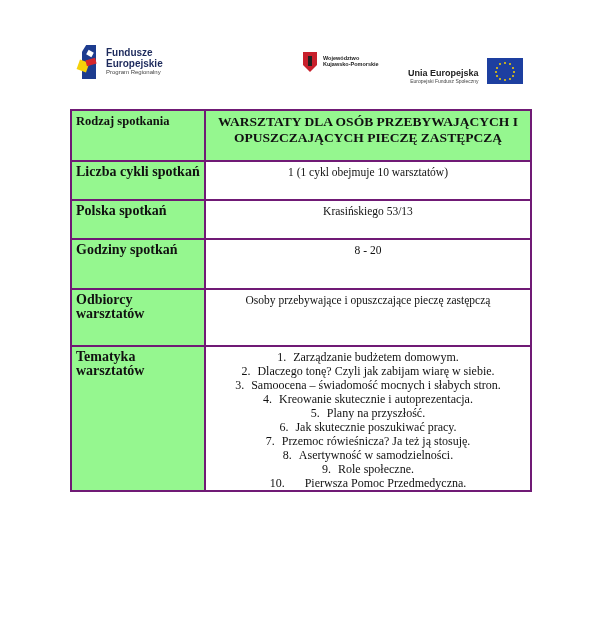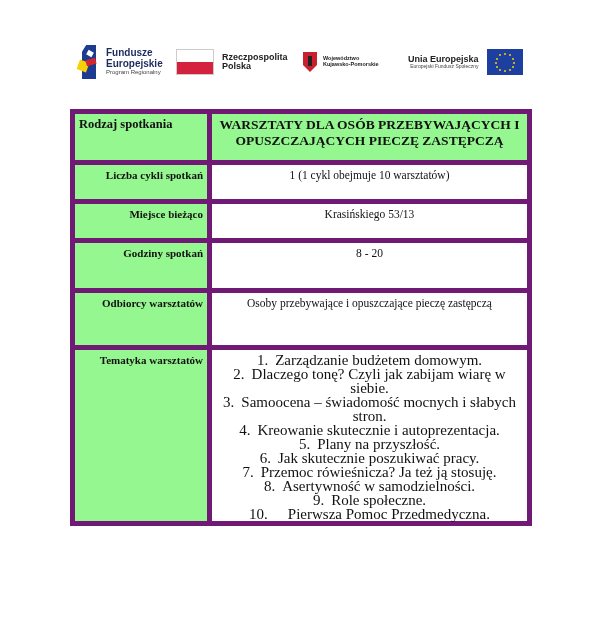--- a/index.html
+++ b/index.html
@@ -17,62 +17,52 @@
   .fe .t2 { font-size:6px; color:#444; }
   .rp { left:176px; }
   .rp .flag { width:36px; height:24px; border:1px solid #ccc; margin-right:8px; }
   .rp .flag .w { height:50%; background:#fff; }
   .rp .flag .r { height:50%; background:#d4213d; }
   .rp .t1 { font-size:9px; font-weight:bold; color:#222; }
   .kp { left:303px; }
   .kp .shield { width:14px; height:20px; margin-right:6px; background:#c8202c; clip-path:polygon(0 0,100% 0,100% 65%,50% 100%,0 65%); position:relative; }
   .kp .shield::after { content:""; position:absolute; left:5px; top:4px; width:4px; height:10px; background:#222; }
   .kp .t1 { font-size:5.5px; font-weight:bold; color:#222; }
-  .ue { left:408px; }
+  .ue { left:408px;align-items:flex-end; }
   .ue .txt { text-align:right; margin-right:8px; }
   .ue .t1 { font-size:9px; font-weight:bold; color:#222; }
   .ue .t2 { font-size:5px; color:#444; }
   .ue .euflag { width:36px; height:26px; background:#1d3fa0; position:relative; }
   .ue .euflag span { position:absolute; width:2px; height:2px; background:#f7d000; border-radius:50%; }
 
   table.doc { position:absolute; left:70px; top:109px; width:462px; border-collapse:collapse; table-layout:fixed; }
-  table.doc td { border:5px solid #701a75; vertical-align:top; padding:3px 4px 0 4px; font-size:11.5px; line-height:14px; }
-  table.doc td.lbl { width:124px; background:#95f78f; font-weight:bold; text-align:right; font-size:11px; }
+  table.doc td { border:2px solid #701a75; vertical-align:top; padding:3px 4px 0 4px; font-size:11.5px; line-height:14px; }
+  table.doc td.lbl { width:124px; background:#95f78f; font-weight:bold; text-align:left; font-size:14px; }
   table.doc td.lbl.first { text-align:left; font-size:12.5px; }
   table.doc td.val { background:#ffffff; text-align:center; }
   table.doc tr.hdr td.val { background:#95f78f; font-weight:bold; font-size:13.5px; line-height:16px; padding-top:3px; }
   ol.topics { list-style:none; margin:0; padding:0; }
-  ol.topics li { text-align:center; font-size:15px; line-height:14px; }
+  ol.topics li { text-align:center; font-size:12px; line-height:14px; }
   ol.topics li .num { margin-right:7px; }
 </style>
 </head>
 <body>
 
 <div class="logos">
   <div class="logo fe">
     <div class="mark">
       <div class="blue"></div>
         <div class="yel"></div>
         <div class="red"></div>
         <div class="wht"></div>
     </div>
     <div class="logo-text">
       <div class="t1">Fundusze</div>
       <div class="t1">Europejskie</div>
       <div class="t2">Program Regionalny</div>
-    </div>
-  </div>
-  <div class="logo rp">
-    <div class="flag">
-        <div class="w"></div>
-        <div class="r"></div>
-      </div>
-    <div class="logo-text">
-      <div class="t1">Rzeczpospolita</div>
-      <div class="t1">Polska</div>
     </div>
   </div>
   <div class="logo kp">
     <div class="shield"></div>
     <div class="logo-text">
       <div class="t1">Województwo</div>
       <div class="t1">Kujawsko-Pomorskie</div>
     </div>
   </div>
   <div class="logo ue">
@@ -101,21 +91,21 @@
   <tbody>
       <tr class="hdr" style="height:51px">
     <td class="lbl first">Rodzaj spotkania</td>
     <td class="val">WARSZTATY DLA OSÓB PRZEBYWAJĄCYCH I OPUSZCZAJĄCYCH PIECZĘ ZASTĘPCZĄ</td>
   </tr>
   <tr style="height:39px">
     <td class="lbl">Liczba cykli spotkań</td>
     <td class="val">1 (1 cykl obejmuje 10 warsztatów)</td>
   </tr>
   <tr style="height:39px">
-    <td class="lbl">Miejsce bieżąco</td>
+    <td class="lbl">Polska spotkań</td>
     <td class="val">Krasińskiego 53/13</td>
   </tr>
   <tr style="height:50px">
     <td class="lbl">Godziny spotkań</td>
     <td class="val">8 - 20</td>
   </tr>
   <tr style="height:57px">
     <td class="lbl">Odbiorcy warsztatów</td>
     <td class="val">Osoby przebywające i opuszczające pieczę zastępczą</td>
   </tr>

